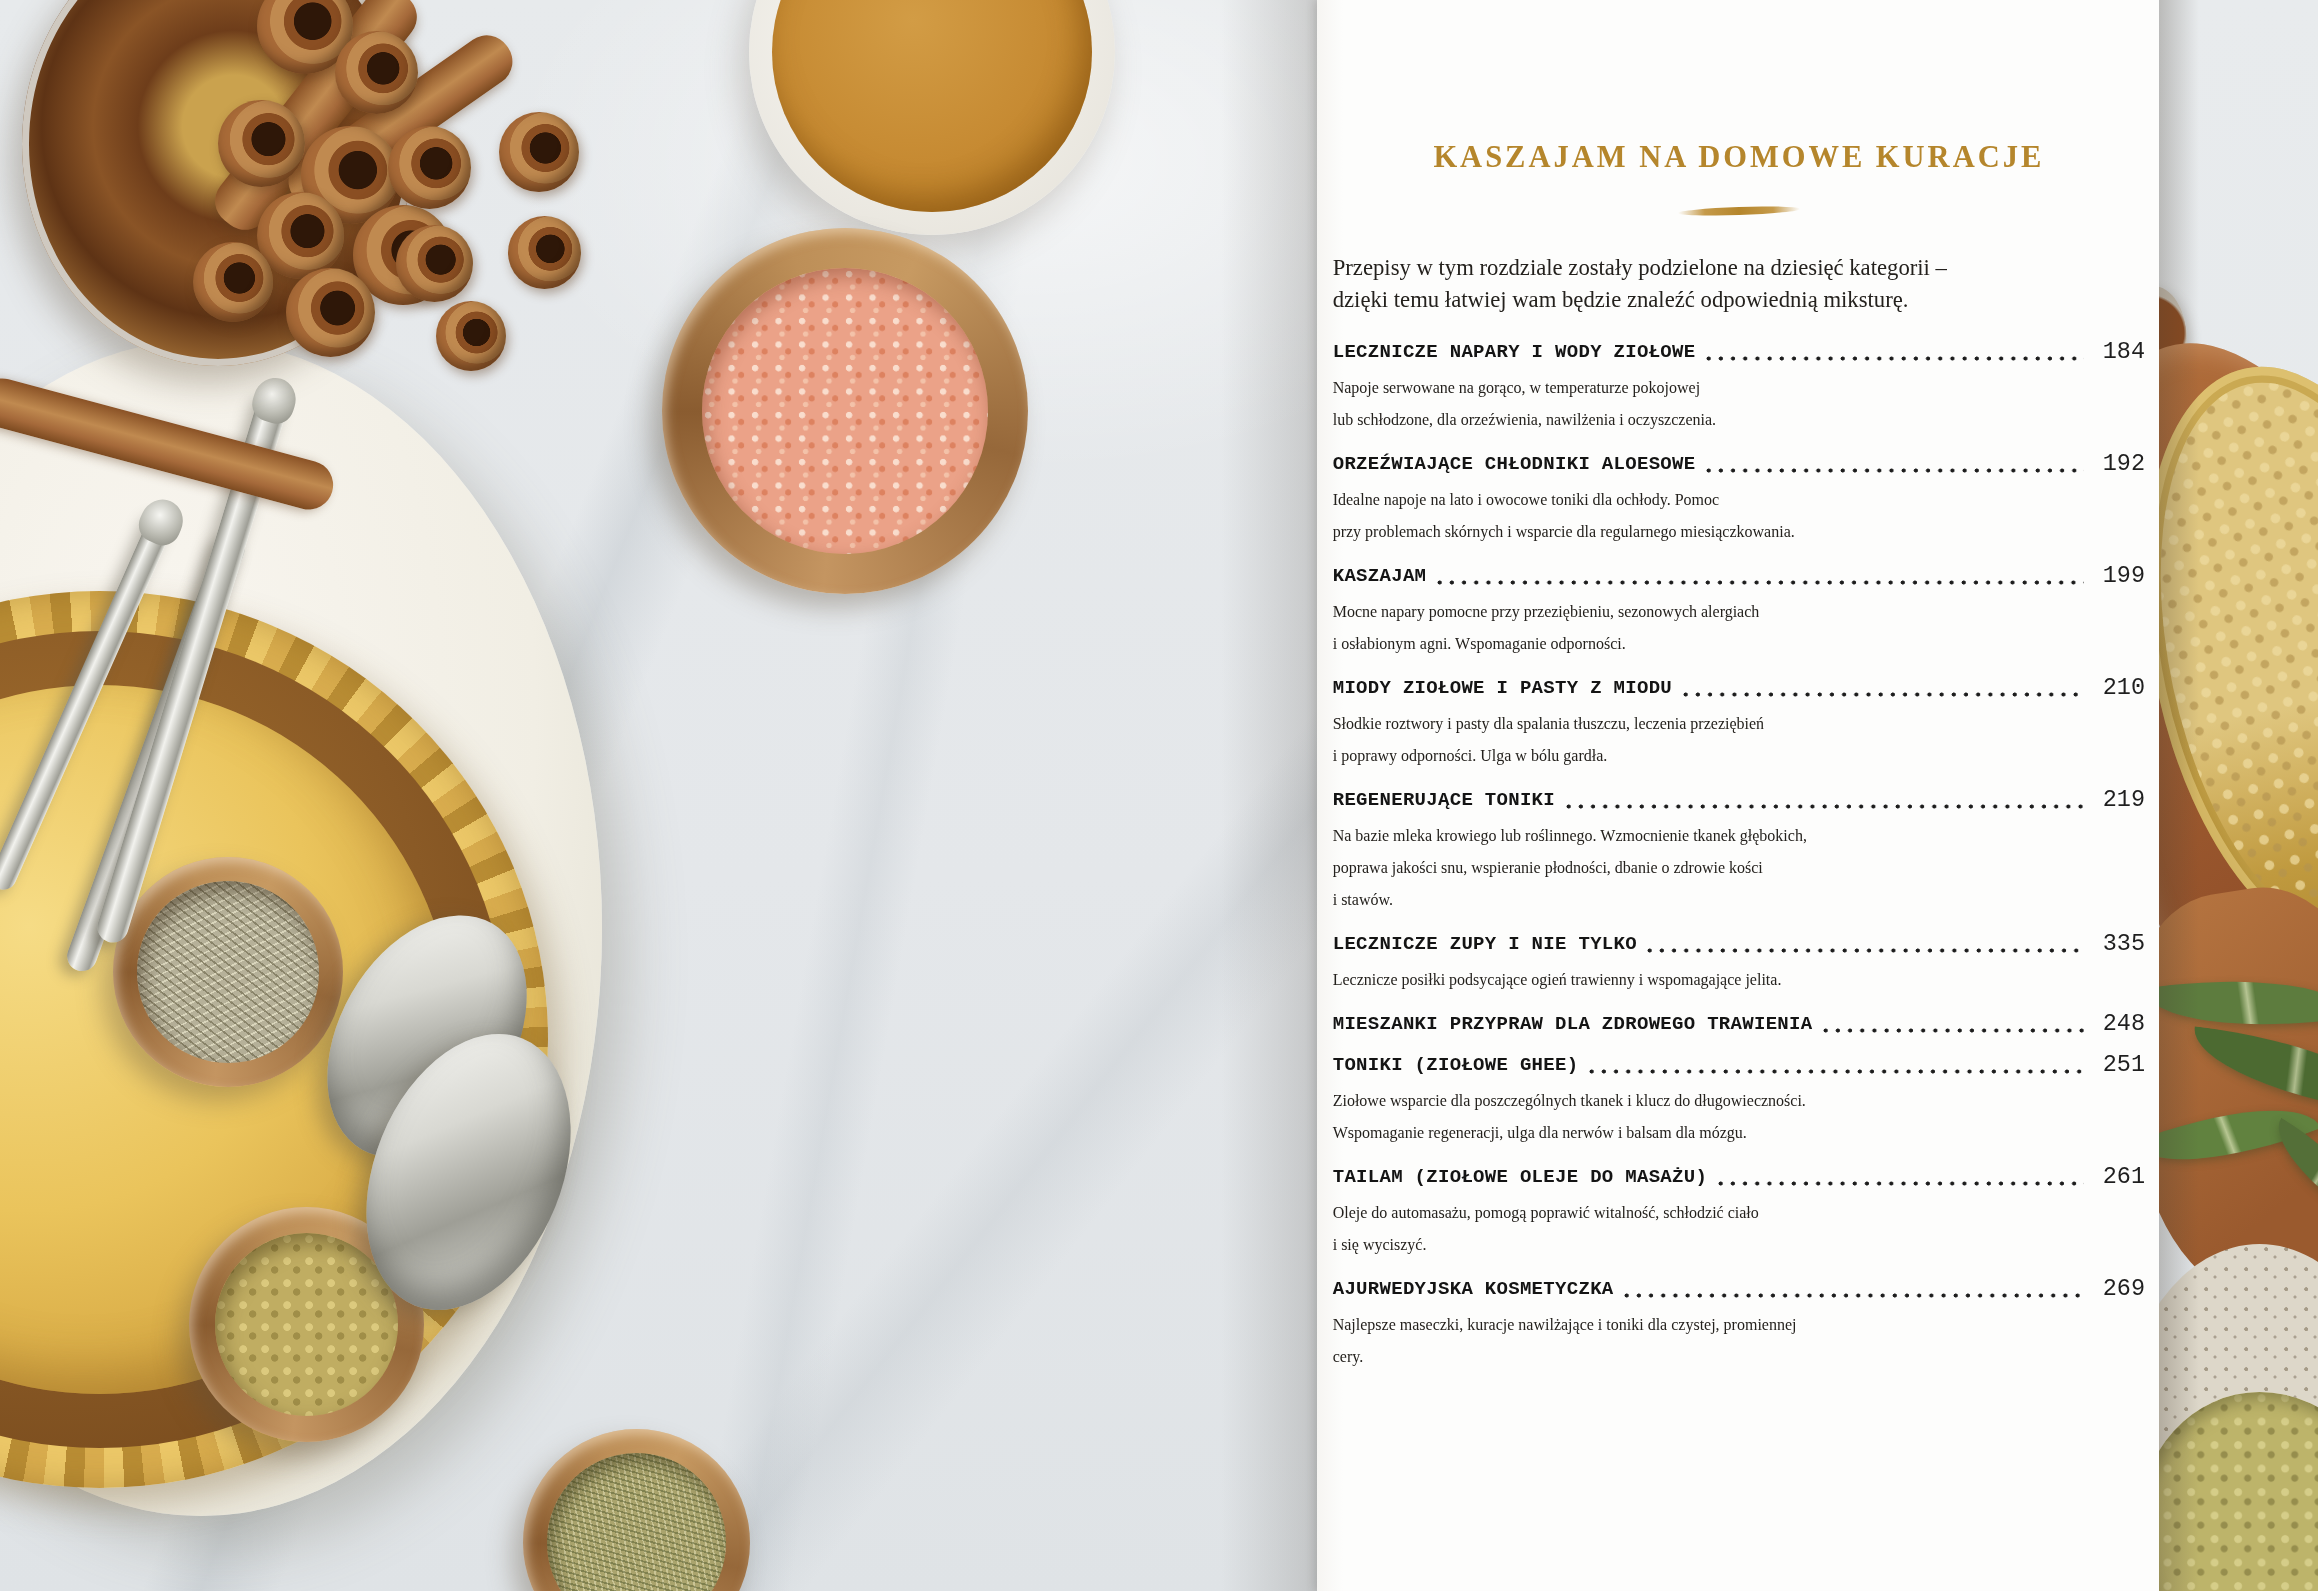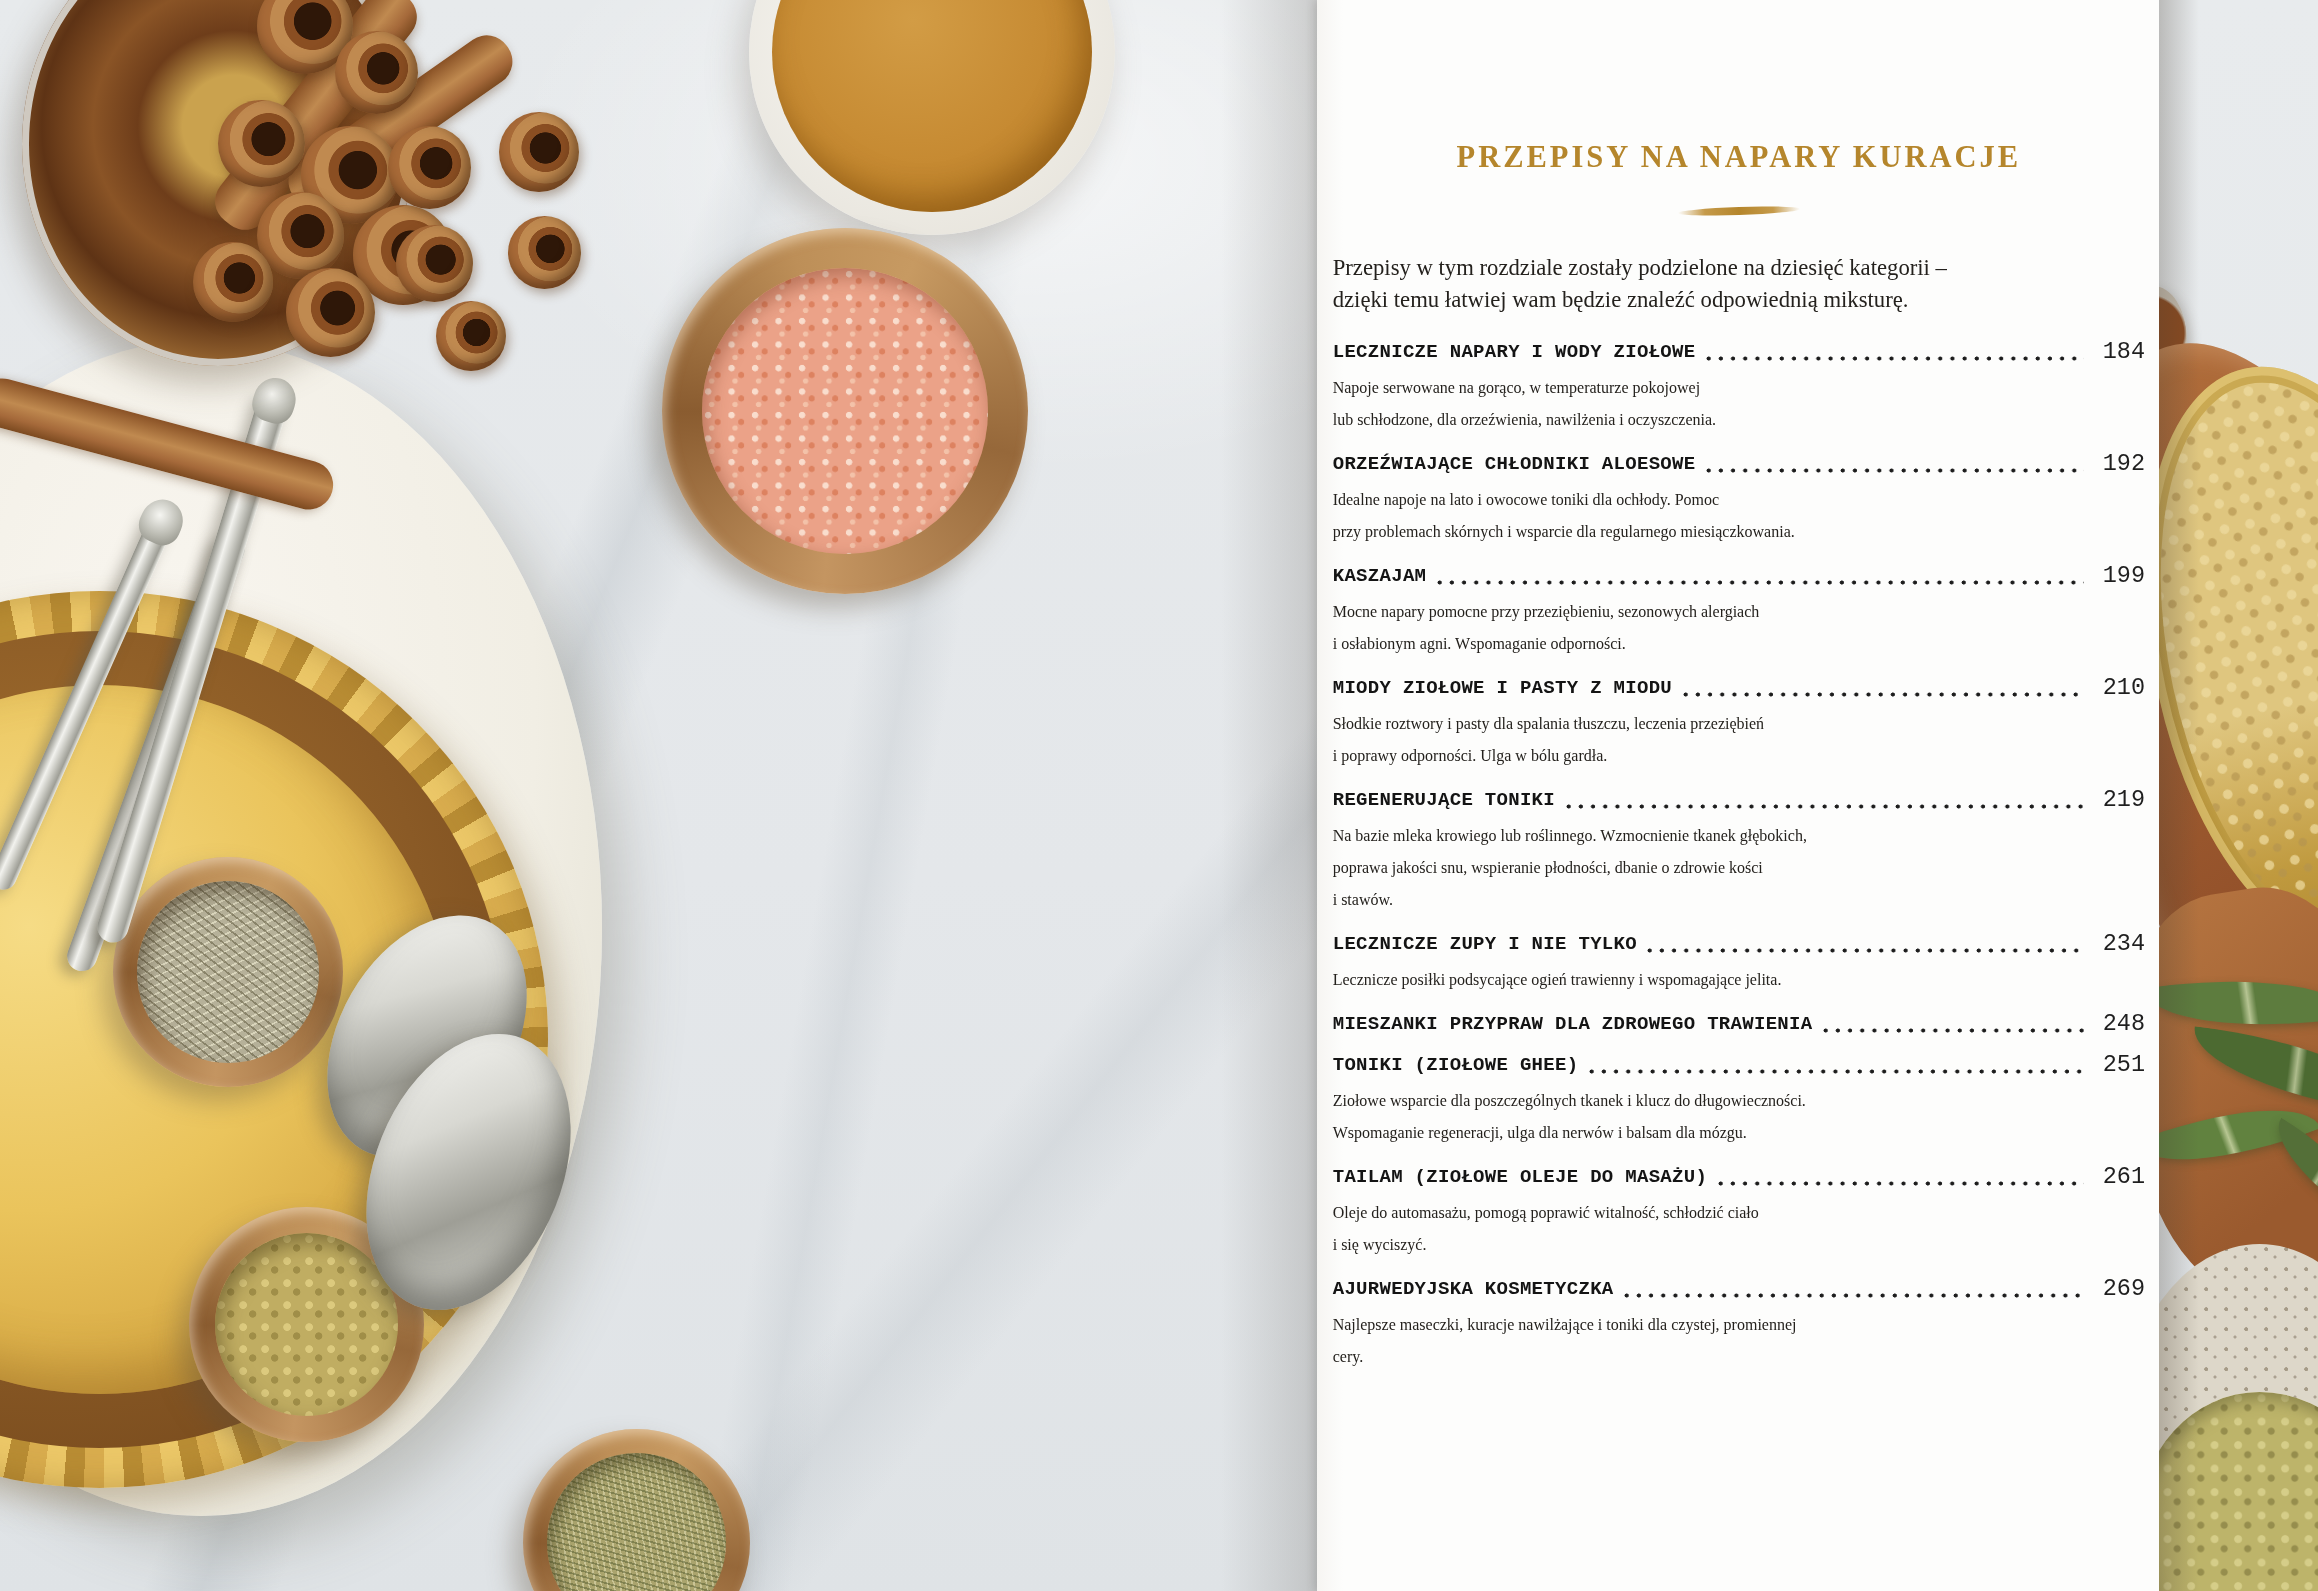--- a/index.html
+++ b/index.html
@@ -217,21 +217,21 @@
     </div>
 
     <div class="obj bowl-ring salt-bowl">
       <div class="bowl-fill"></div>
     </div>
 
     <div class="spine-shadow-left"></div>
   </div>
 
   <div class="page">
-    <h1 class="page-title">PRZEPISY NA NAPARY KURACJE</h1>
+    <h1 class="page-title">KASZAJAM NA DOMOWE KURACJE</h1>
     <div class="divider"></div>
     <p class="intro">Przepisy w tym rozdziale zostały podzielone na dziesięć kategorii –
 dzięki temu łatwiej wam będzie znaleźć odpowiednią miksturę.</p>
     <div class="toc">
   <div class="entry">
     <div class="entry-row">
       <span class="entry-title">LECZNICZE NAPARY I WODY ZIOŁOWE</span>
       <span class="leader"></span>
       <span class="entry-page">184</span>
     </div>
@@ -277,21 +277,21 @@
     </div>
     <p class="entry-desc">Na bazie mleka krowiego lub roślinnego. Wzmocnienie tkanek głębokich,
 poprawa jakości snu, wspieranie płodności, dbanie o zdrowie kości
 i stawów.</p>
   </div>
 
   <div class="entry">
     <div class="entry-row">
       <span class="entry-title">LECZNICZE ZUPY I NIE TYLKO</span>
       <span class="leader"></span>
-      <span class="entry-page">234</span>
+      <span class="entry-page">335</span>
     </div>
     <p class="entry-desc">Lecznicze posiłki podsycające ogień trawienny i wspomagające jelita.</p>
   </div>
 
   <div class="entry">
     <div class="entry-row">
       <span class="entry-title">MIESZANKI PRZYPRAW DLA ZDROWEGO TRAWIENIA</span>
       <span class="leader"></span>
       <span class="entry-page">248</span>
     </div>

